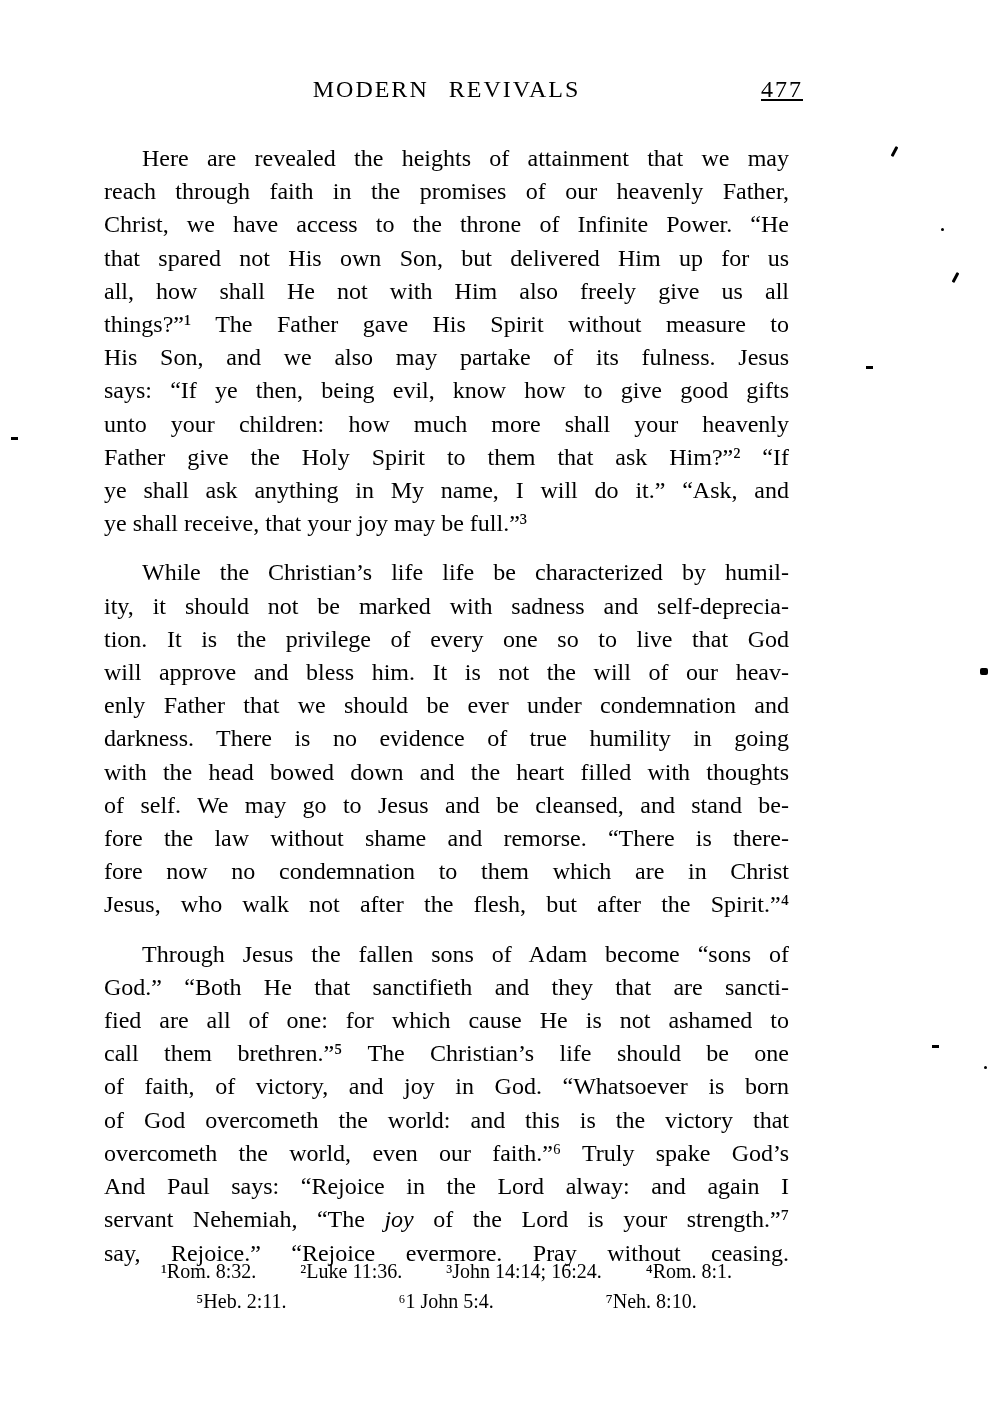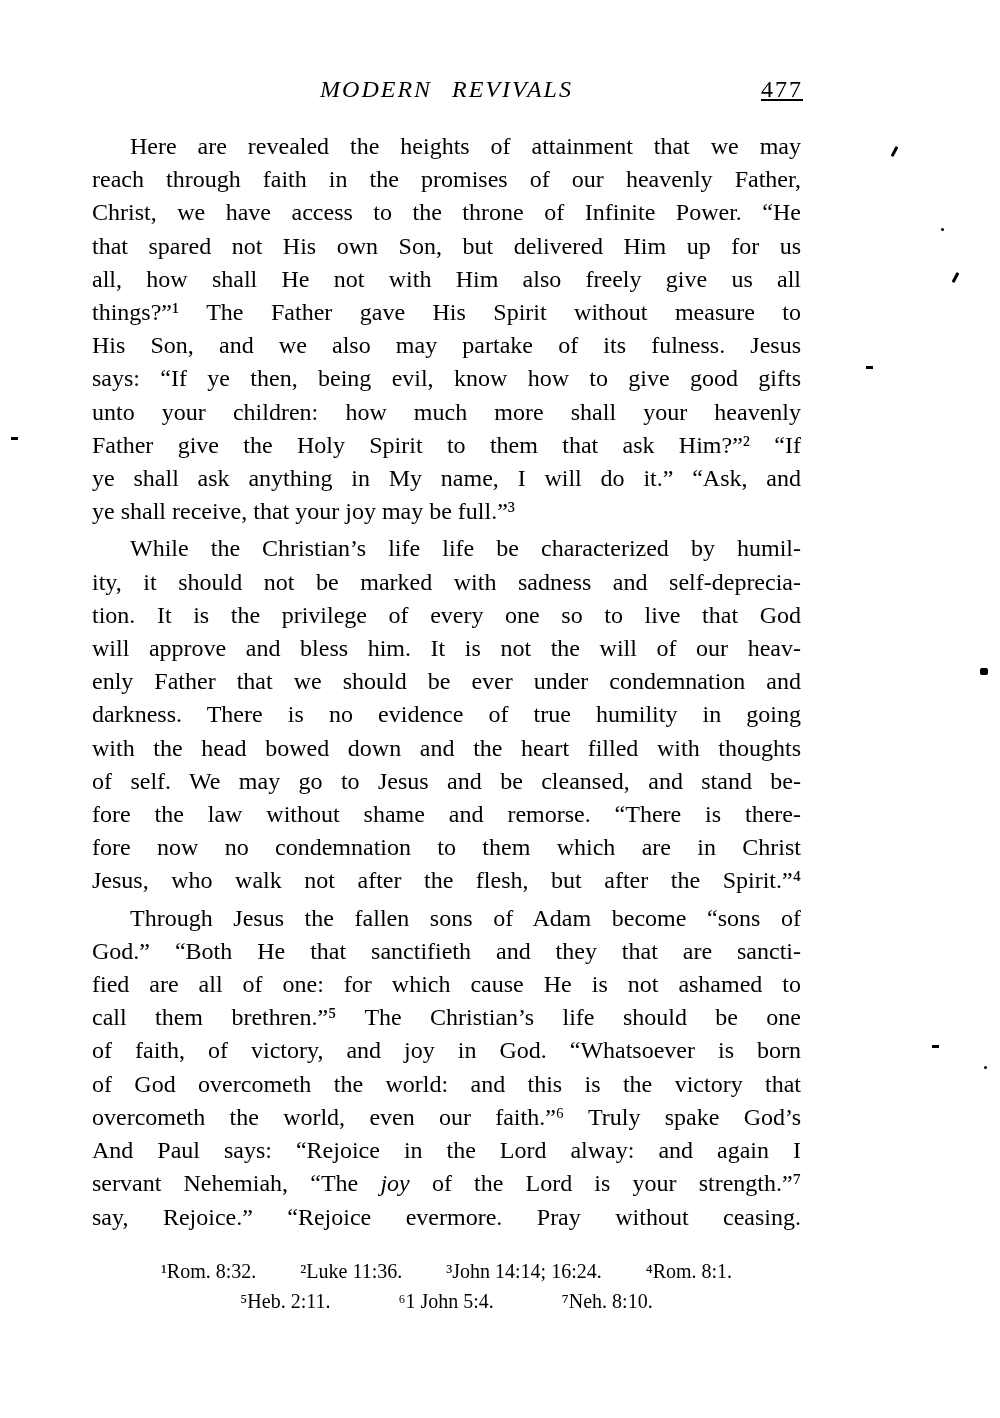--- a/index.html
+++ b/index.html
@@ -17,42 +17,41 @@
   .running-head {
     position: absolute;
     left: 88px;
     top: 76px;
     width: 717px;
     height: 28px;
     text-align: center;
     font-size: 24px;
   }
   .head-title {
-    font-style: italic;
     letter-spacing: 2px;
     word-spacing: 12px;
   }
   .page-number {
     position: absolute;
     right: 2px;
     top: 0;
     font-style: normal;
     letter-spacing: 2px;
     text-decoration: underline;
   }
   
   .page-body {
     position: absolute;
     left: 88px;
     top: 126px;
     width: 717px;
     font-size: 24px;
     line-height: 33.2px;
   }
-  .paragraph { margin: 4px; }
+  .paragraph { margin: 16px; }
   .line {
     text-align: justify;
     text-align-last: justify;
     white-space: normal;
   }
   .line.indent { text-indent: 38px; }
   .line.no-stretch { text-align-last: left; }
   
   .footnotes {
     position: absolute;
@@ -61,21 +60,21 @@
     width: 717px;
     font-size: 20px;
     line-height: 30px;
   }
   .fn-row {
     display: flex;
     justify-content: center;
     align-items: baseline;
   }
   .fn-row.row-0 { gap: 44px; }
-  .fn-row.row-1 { gap: 68px; }
+  .fn-row.row-1 { gap: 112px; }
   .fn-item { white-space: nowrap; }
   
   .speck { position: absolute; background: #000; }
   .speck.tick  { width: 3px; height: 11px; transform: rotate(28deg); border-radius: 1px; }
   .speck.dot   { width: 3px; height: 3px; border-radius: 50%; }
   .speck.dash  { width: 7px; height: 3px; }
   .speck.blob  { width: 8px; height: 7px; border-radius: 2px; }
 </style>
 </head>
 <body>

